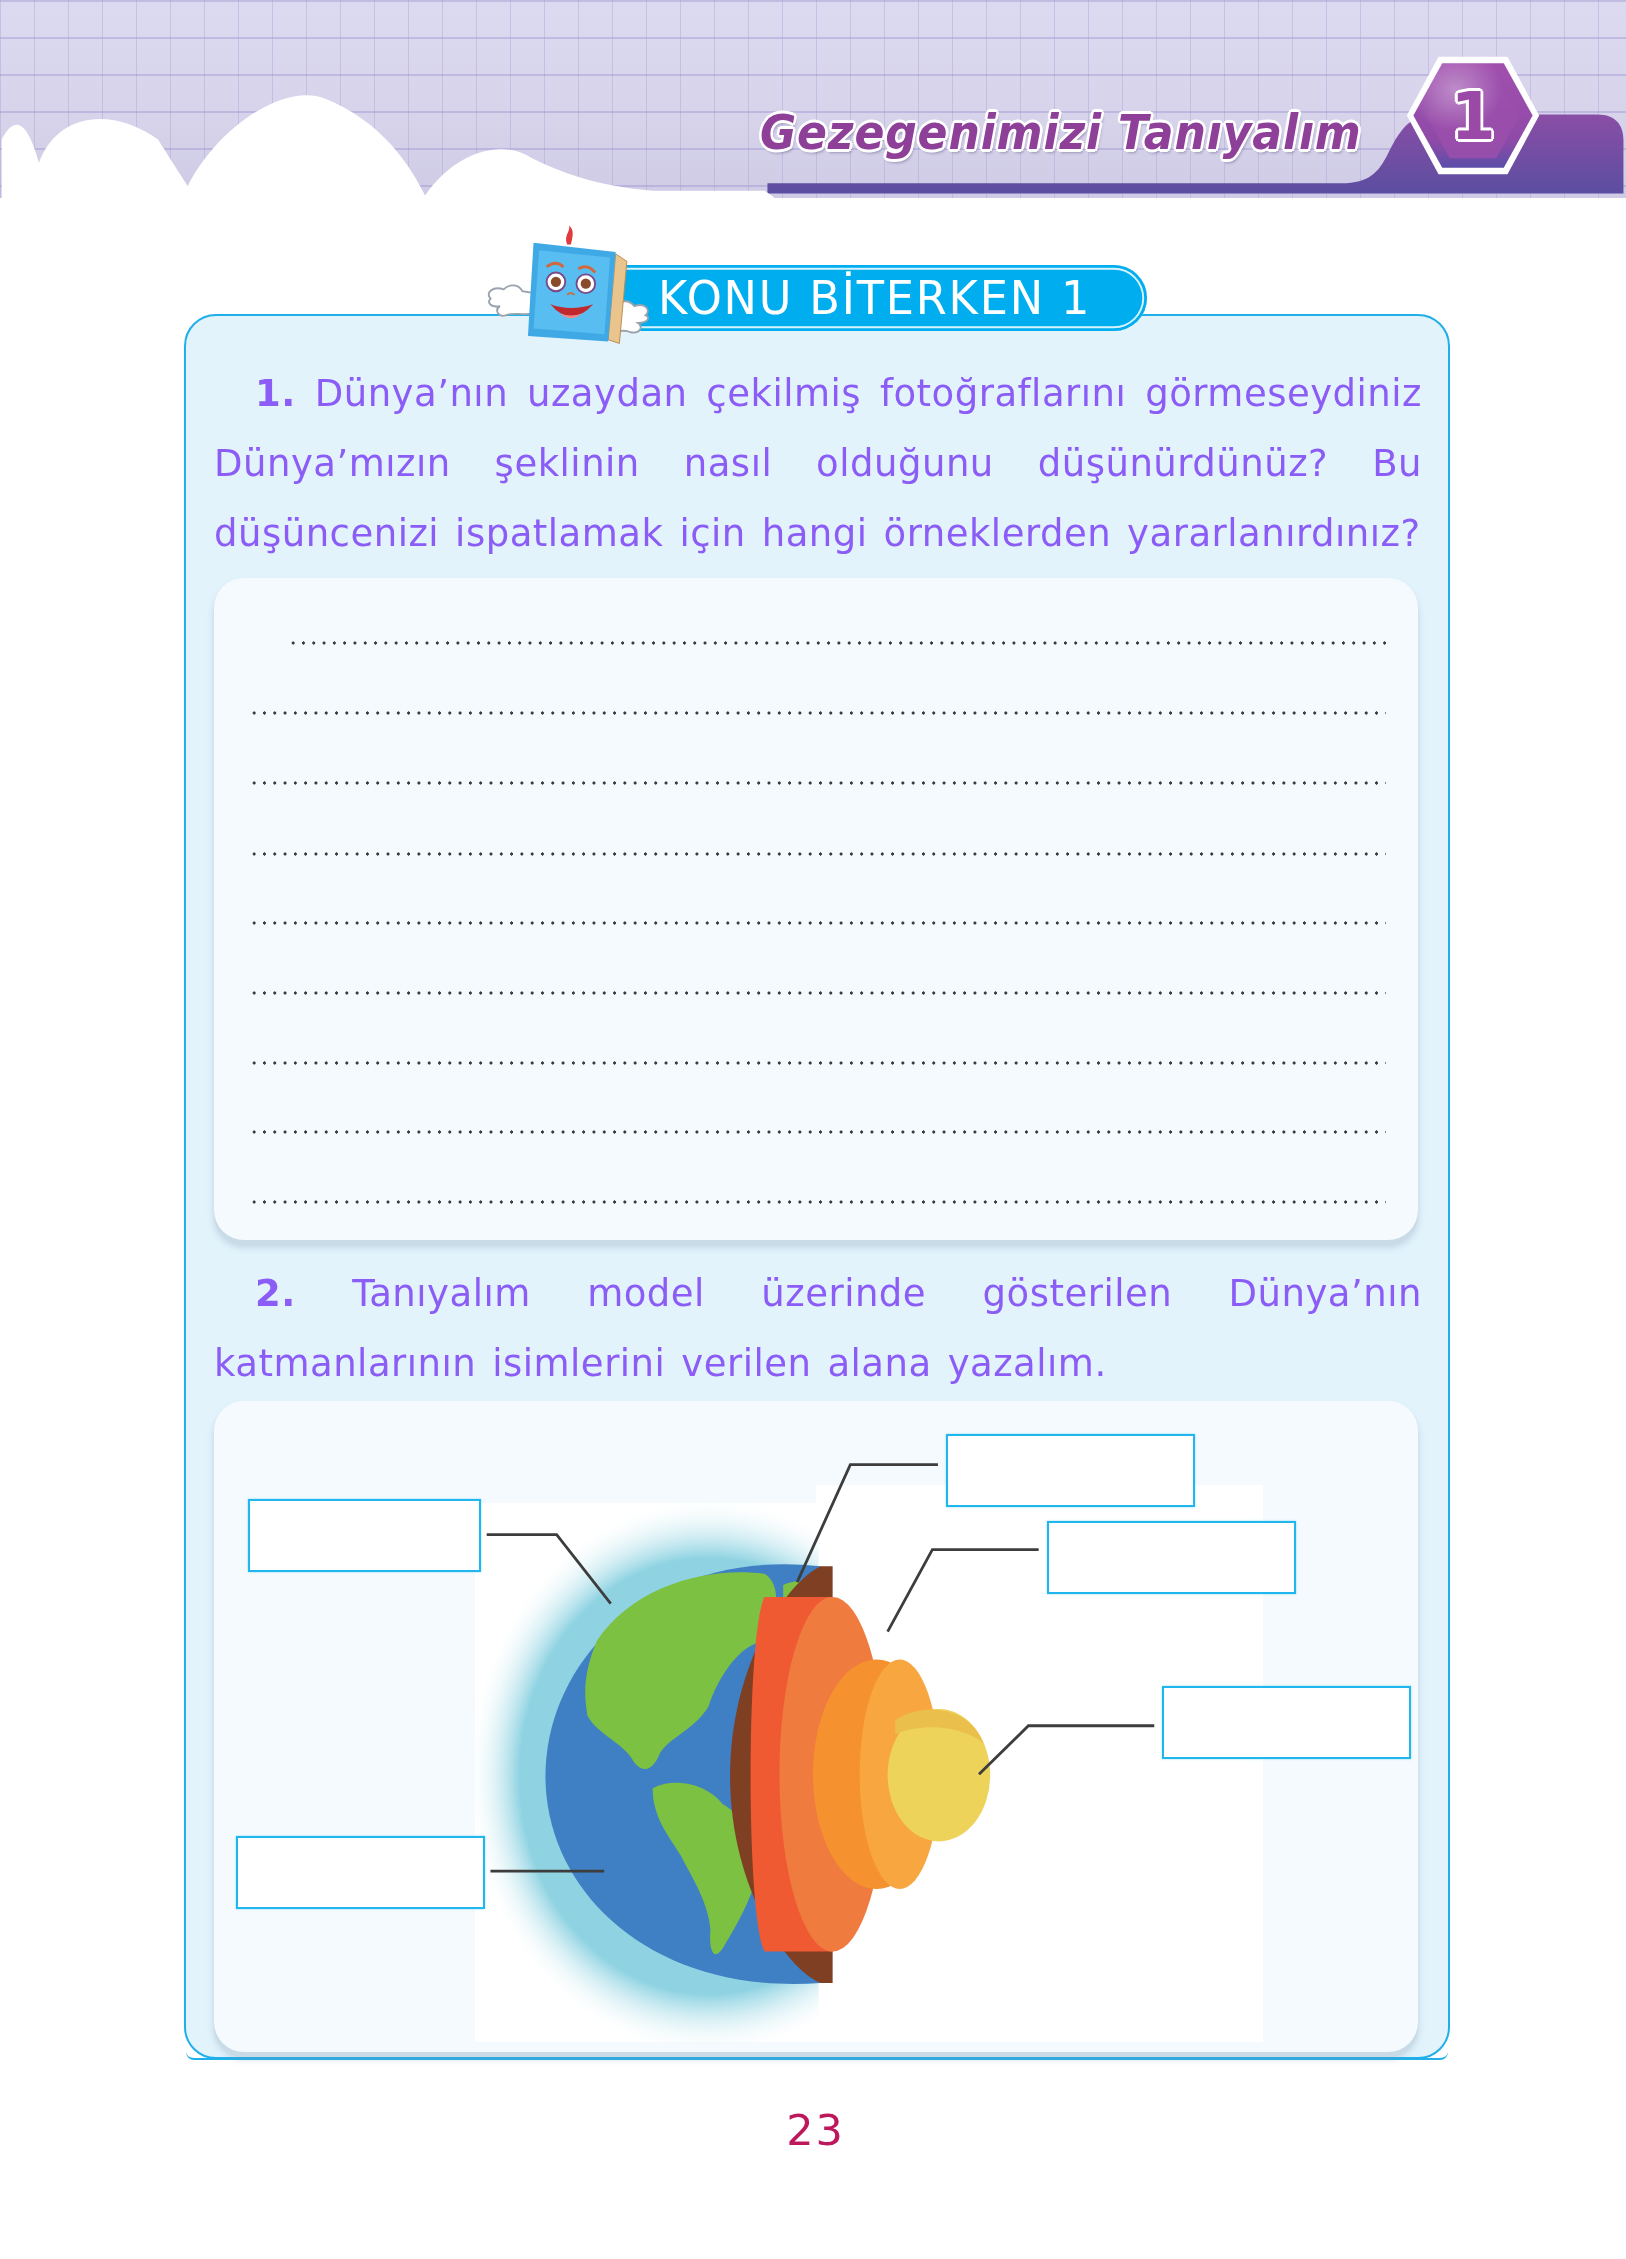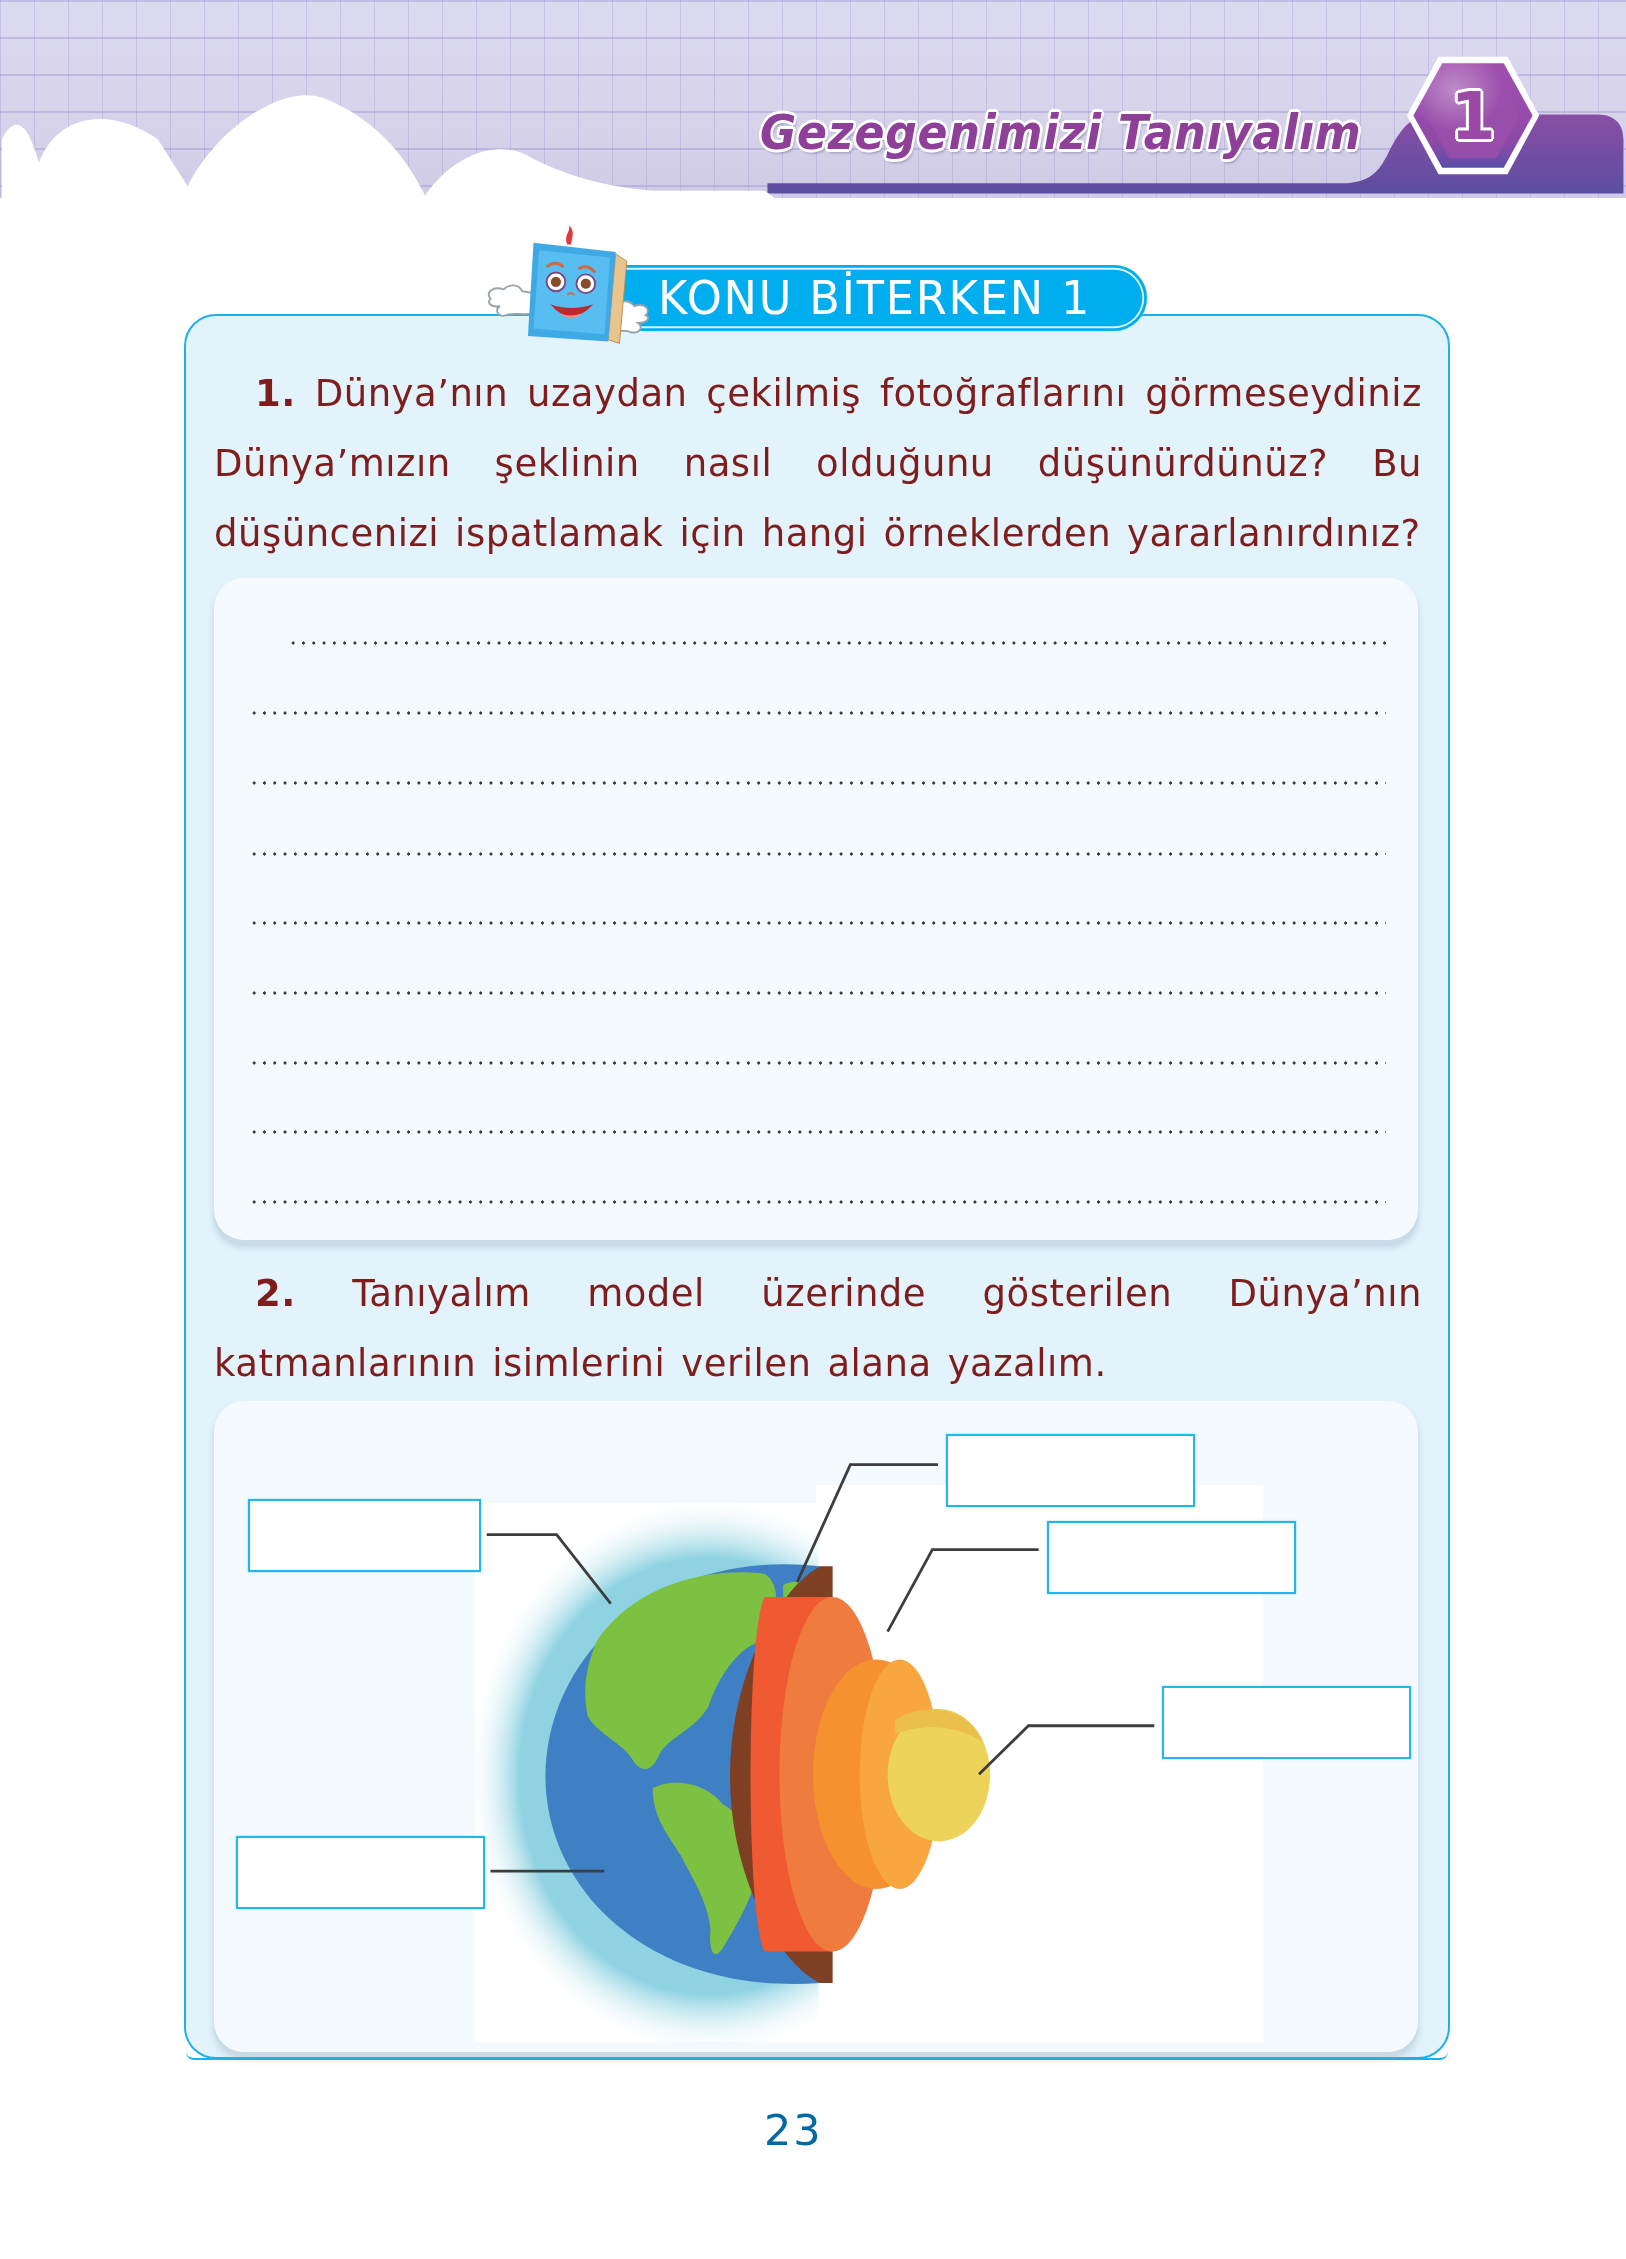--- a/index.html
+++ b/index.html
@@ -60,21 +60,21 @@
     font-family: "DejaVu Sans", sans-serif; font-size: 47px; color: #ffffff;
     letter-spacing: 1.9px; white-space: nowrap;
     transform: scaleX(0.95); transform-origin: left center;
   }
   .mascot { position: absolute; left: 485px; top: 224px; width: 168px; height: 126px; }
 
   
   .q-text {
     position: absolute; left: 214px; width: 1208px;
     font-family: "DejaVu Sans", sans-serif; font-size: 37px; line-height: 70px;
-    color: #7f1d1d; text-align: justify; text-align-last: left;
+    color: #8b5cf6; text-align: justify; text-align-last: left;
     letter-spacing: 0.5px; word-spacing: 3.7px;
   }
   .q-text .num { font-weight: bold; }
   .q1 { top: 359px; text-indent: 41px; }
   .q2 { top: 1259px; text-indent: 41px; }
 
   
   .panel {
     position: absolute; background: #f5fafe; border-radius: 30px;
     box-shadow: 0 4.7px 0 #c9dbe6, 0 6.5px 7.5px rgba(120,150,170,0.35);
@@ -90,22 +90,22 @@
 
   
   .diagram-white { position: absolute; background: #ffffff; }
   .diagram-svg { position: absolute; left: 0; top: 0; width: 1627px; height: 2260px; pointer-events: none; }
   .label-box {
     position: absolute; background: #ffffff; border: 2.8px solid #1fb7ee;
     box-shadow: 0 0 1.9px rgba(31,183,238,0.5);
   }
 
   .page-number {
-    position: absolute; left: 764px; top: 2105px; width: 103px; text-align: left;
-    font-family: "DejaVu Sans", sans-serif; font-size: 43px; color: #0369a1; letter-spacing: 1.9px;
+    position: absolute; left: 764px; top: 2105px; width: 103px; text-align: center;
+    font-family: "DejaVu Sans", sans-serif; font-size: 43px; color: #be185d; letter-spacing: 1.9px;
   }
 </style>
 </head>
 <body>
 
 <div class="header-bg"></div>
 <svg class="header-svg" viewBox="0 0 1745 230">
   <defs>
     <linearGradient id="bandGrad" x1="0" y1="0" x2="0" y2="1">
       <stop offset="0" stop-color="#8a4ea6"></stop>

